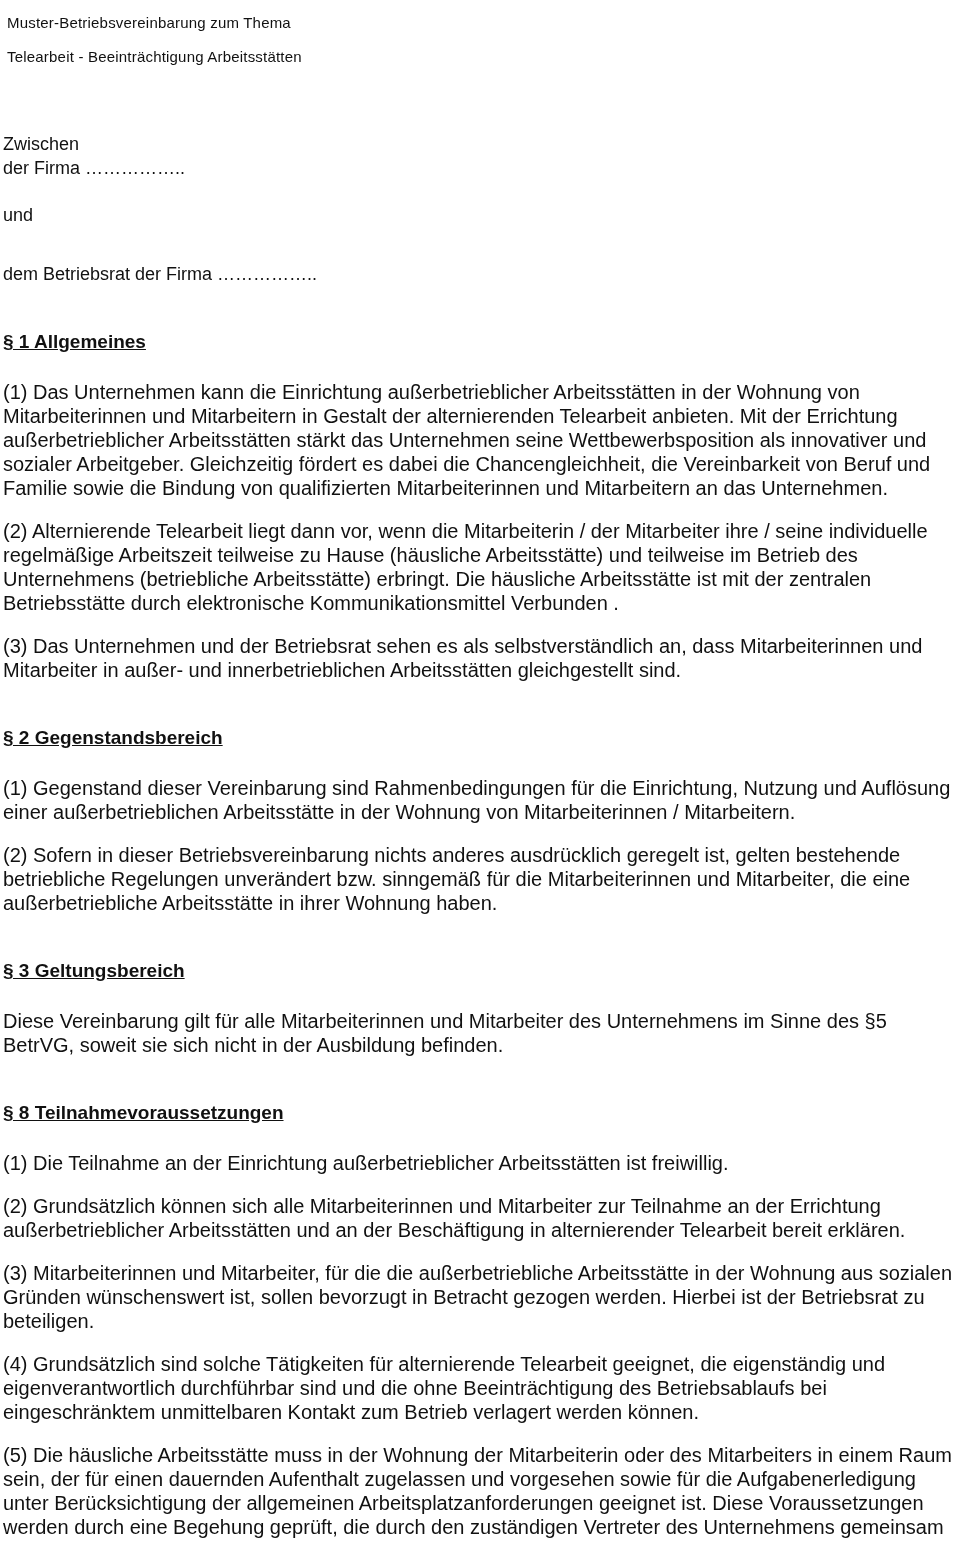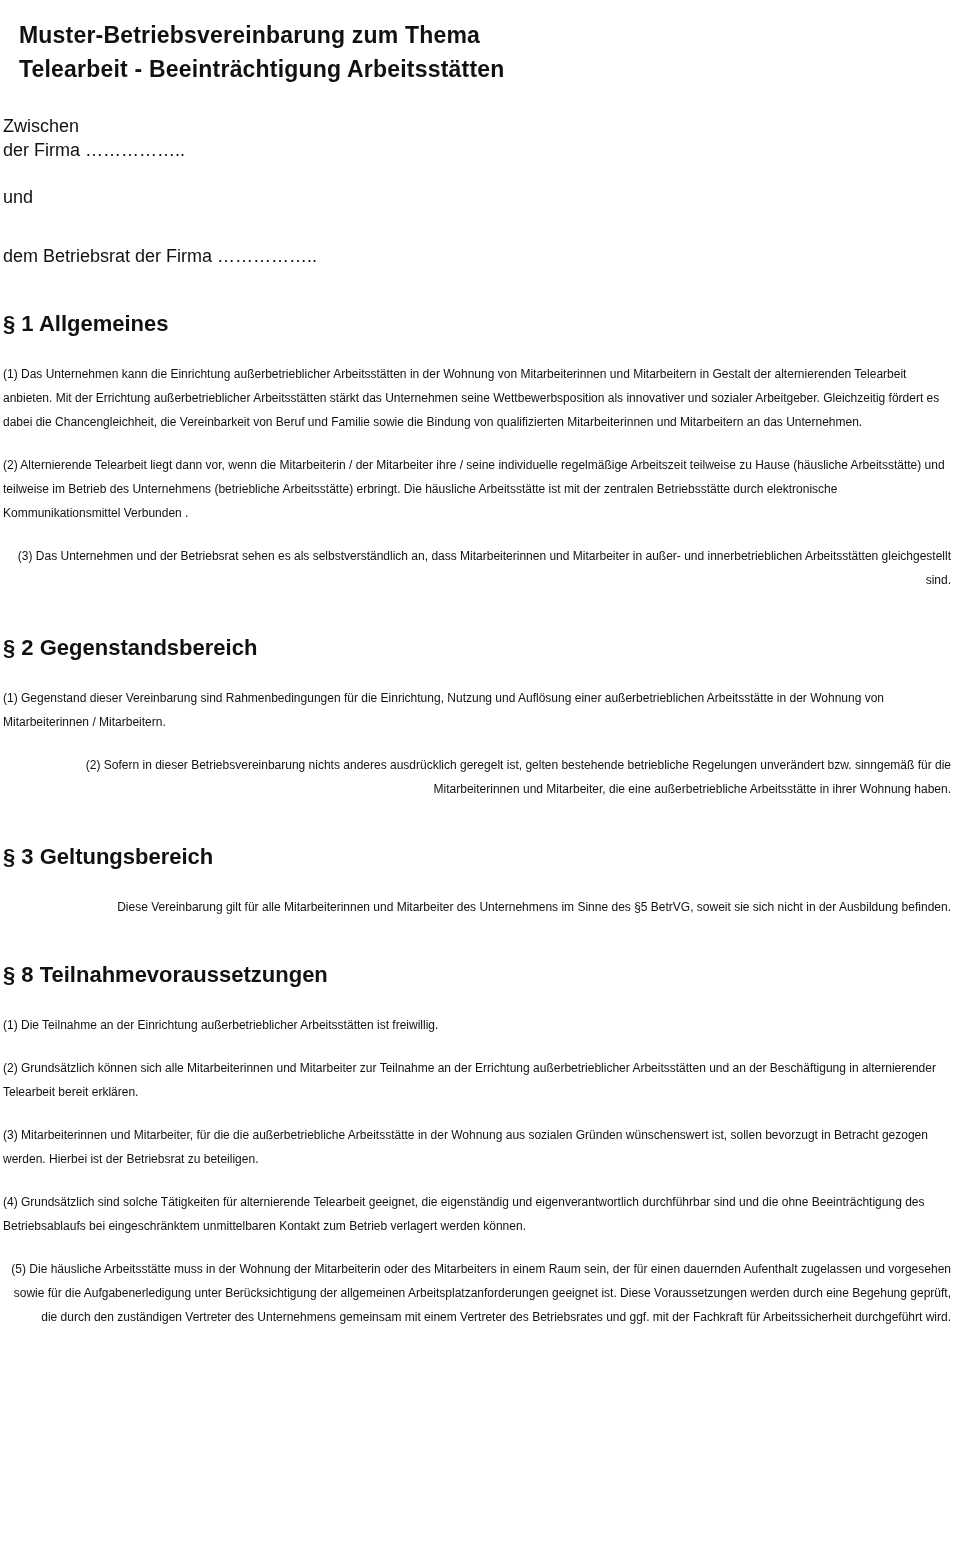--- a/index.html
+++ b/index.html
@@ -13,48 +13,49 @@
     height: 1541px;
     margin: 0;
     background: #ffffff;
     color: #111111;
     font-family: "Liberation Sans", "DejaVu Sans", sans-serif;
     padding: 2px 2px 0 3px;
     box-sizing: border-box;
     overflow: hidden;
   }
   .doc-title {
-    margin: 16px;
-    font-size: 23px;
-    font-weight: bold;
+    margin: 4px;
+    font-size: 15px;
+    font-weight: normal;
     line-height: 34px;
     letter-spacing: 0.2px;
   }
   .doc-title .title-line { display: block; }
   .intro-line {
     font-size: 18px;
     line-height: 24px;
     margin: 0;
   }
-  .intro-zwischen   { margin-top: 28px; }
+  .intro-zwischen   { margin-top: 58px; }
   .intro-firma      { }
   .intro-und        { margin-top: 23px; }
   .intro-betriebsrat{ margin-top: 35px; }
   .section-heading {
-    font-size: 22px;
+    font-size: 19px;
     font-weight: bold;
     line-height: 26px;
     margin: 43px 0 25px 0;
+    text-decoration: underline;
   }
   .body-par {
-    font-size: 12px;
+    font-size: 20px;
     line-height: 24px;
-    margin: 0 7px 19px 0;
+    margin: 0 0 19px 0;
   }
-  .body-par:last-child { margin-bottom: 0; text-align: right; }
+  .body-par:last-child { margin-bottom: 0; }
 </style>
 </head>
 <body>
 
 <div class="page">
 
   <h1 class="doc-title">
     <span class="title-line">Muster-Betriebsvereinbarung zum Thema</span>
     <span class="title-line">Telearbeit - Beeinträchtigung Arbeitsstätten</span>
   </h1>

